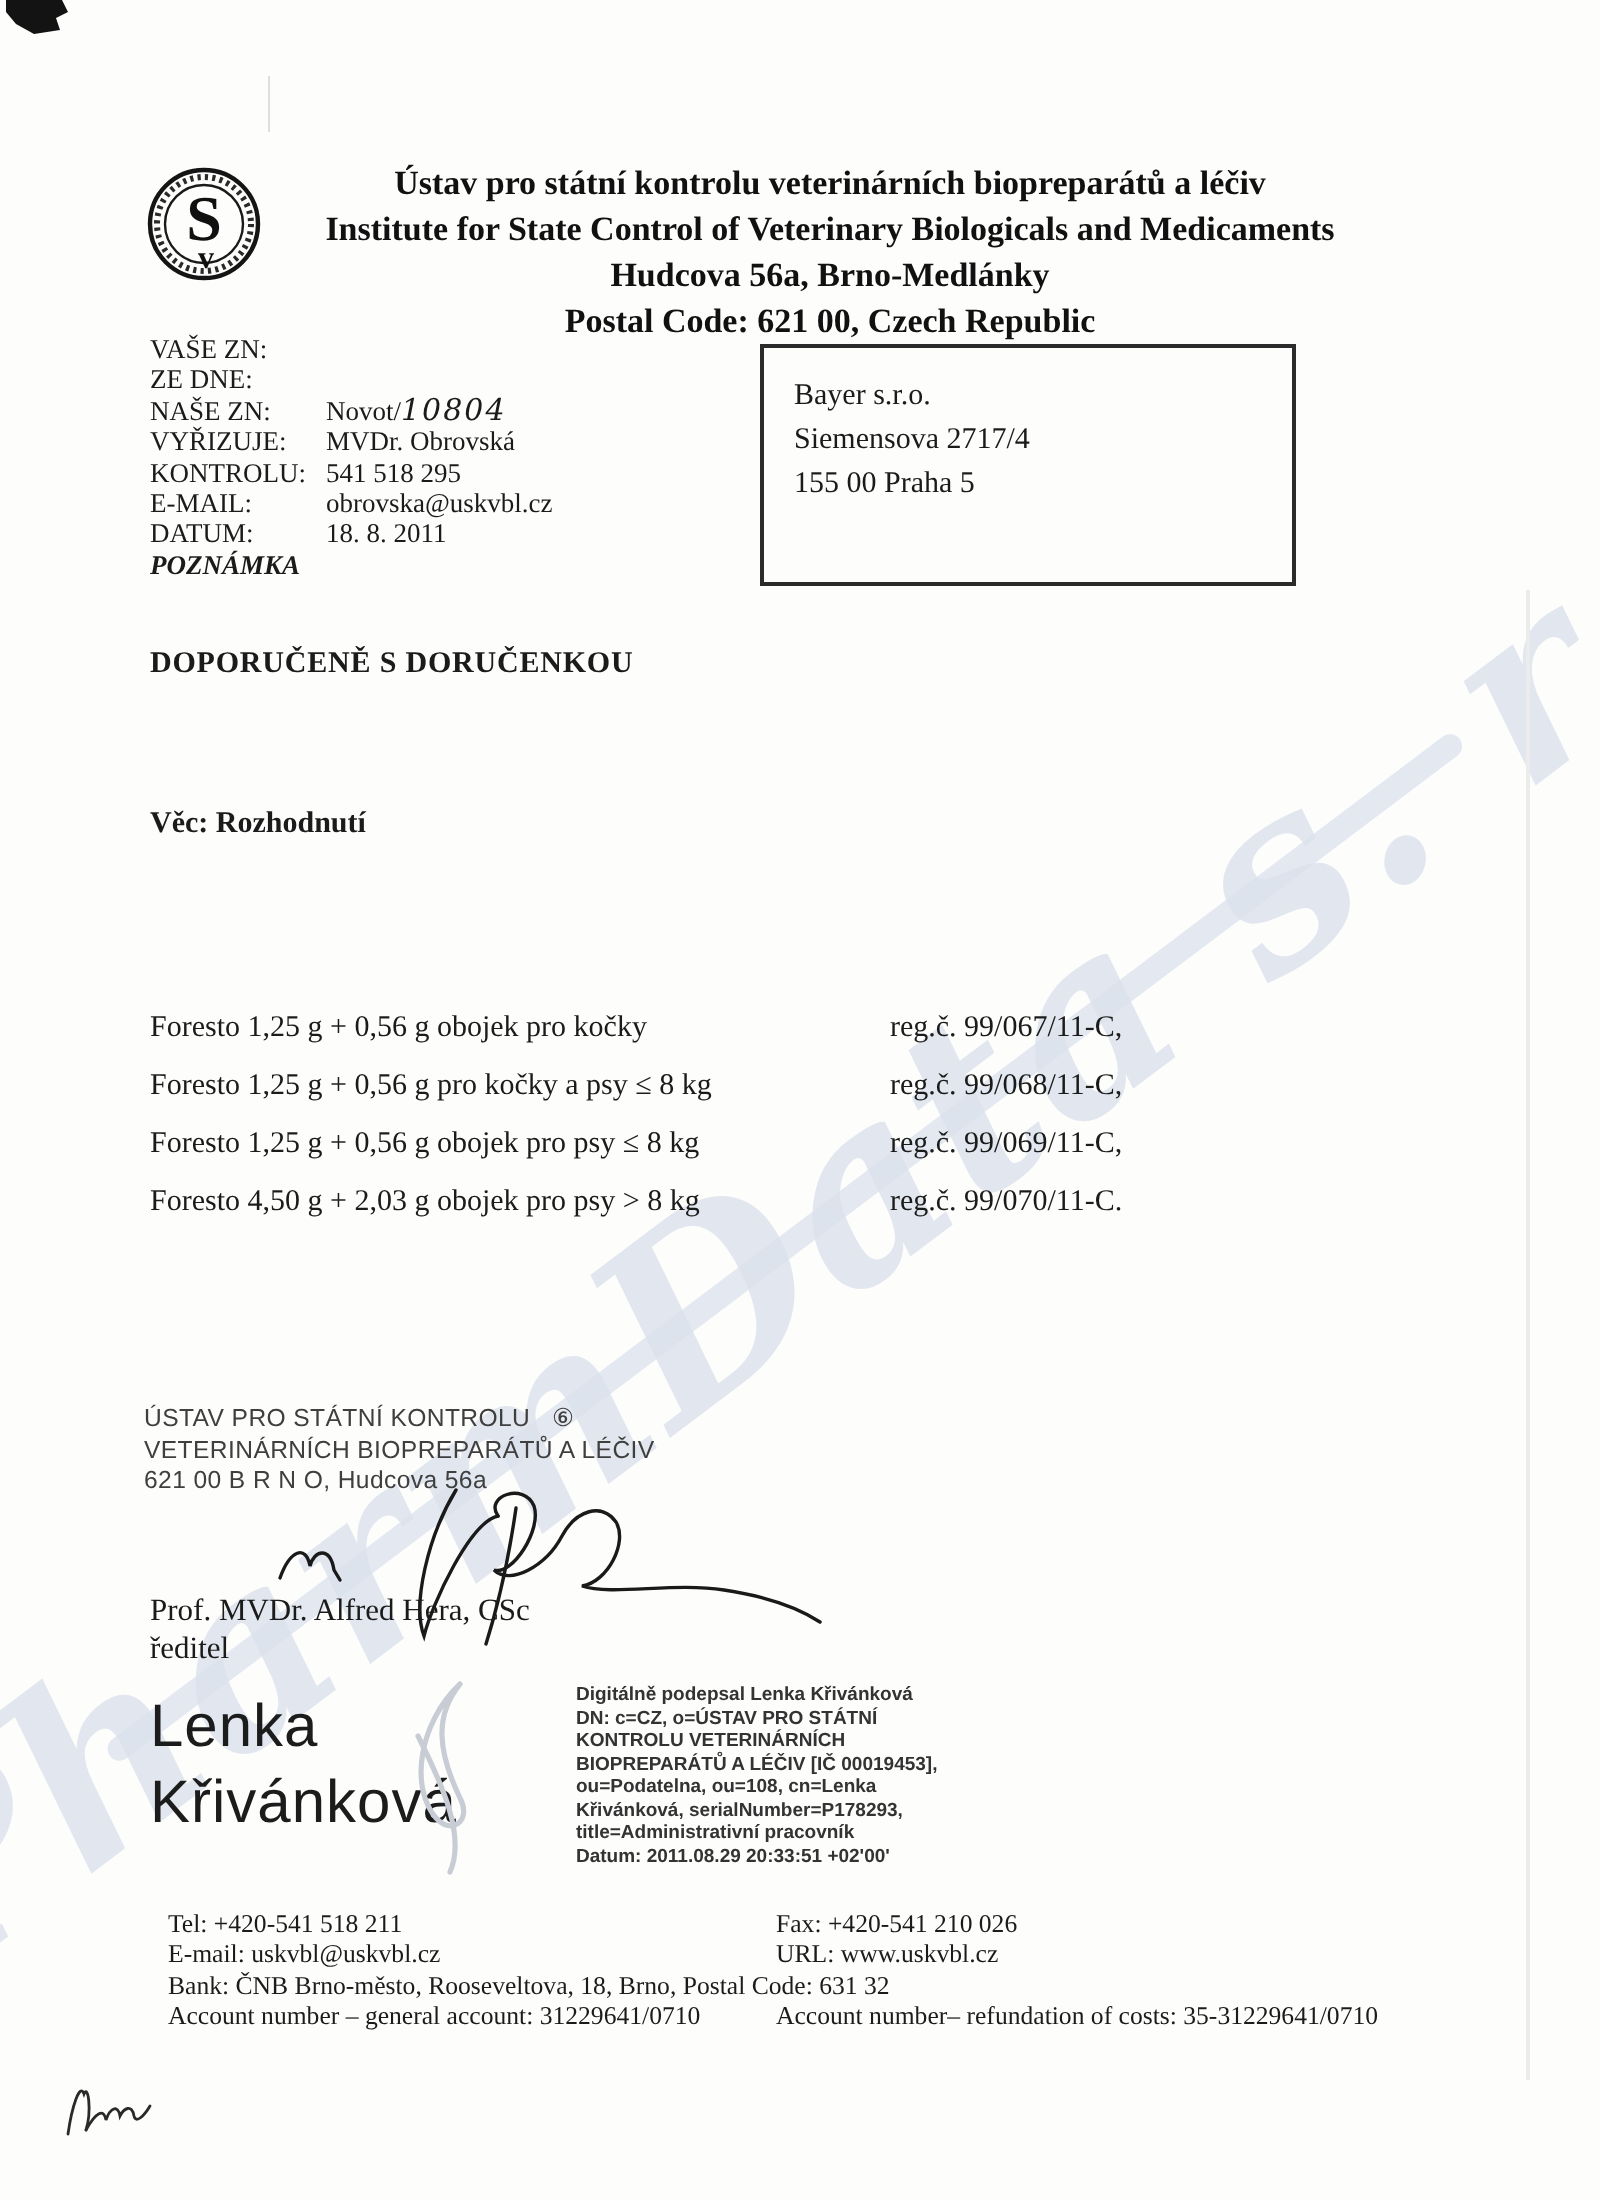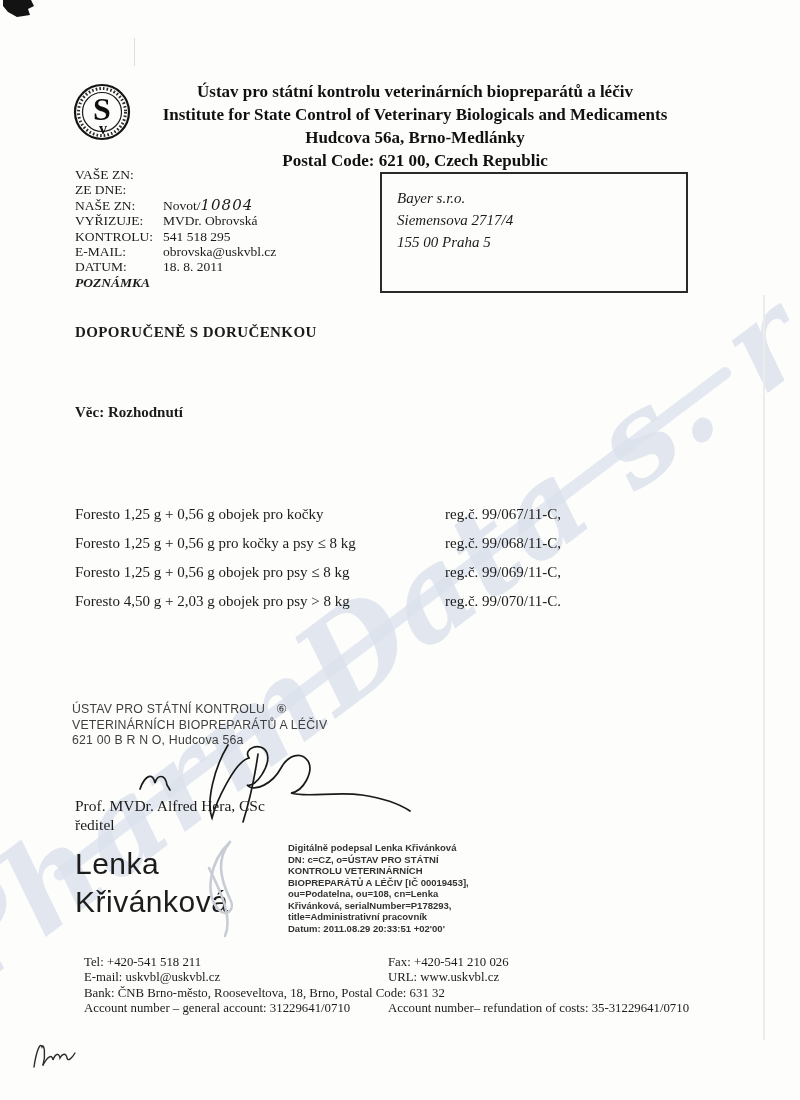--- a/index.html
+++ b/index.html
@@ -19,23 +19,23 @@
   .logo{position:absolute;left:72px;top:82px;width:60px;height:60px;}
   .header{position:absolute;left:85px;top:80px;width:660px;text-align:center;
           font-weight:bold;font-size:17px;line-height:23px;color:#111;}
   
   .refblock{position:absolute;left:75px;top:167px;font-size:13.5px;line-height:15.4px;}
   .refrow{display:flex;}
   .reflabel{width:88px;flex:none;}
   .ref-italic{font-style:italic;font-weight:bold;}
   .hand{font-family:"DejaVu Serif",serif;font-style:italic;font-size:15px;letter-spacing:1px;}
   
-  .recipient{position:absolute;left:380px;top:172px;width:308px;height:121px;
+  .recipient{position:absolute;left:380px;top:172px;width:268px;height:121px;
              border:2px solid #2b2b2b;box-sizing:border-box;padding:13px 0 0 15px;
-             font-size:15px;line-height:22px;font-style:italic;}
+             font-size:15px;line-height:22px;}
   
   .notice{position:absolute;left:75px;top:324px;font-weight:bold;font-size:15px;letter-spacing:.4px;}
   .subject{position:absolute;left:75px;top:404px;font-weight:bold;font-size:15px;}
   .bodytext{position:absolute;left:75px;top:445px;width:625px;font-size:15px;line-height:35px;}
   .products{position:absolute;left:75px;top:500px;font-size:15px;}
   .prow{display:flex;height:29px;align-items:center;}
   .pname{width:370px;flex:none;}
   
   .stamp{position:absolute;left:72px;top:702px;width:310px;text-align:left;
          font-family:"Liberation Sans",sans-serif;font-size:12.3px;line-height:15.5px;

